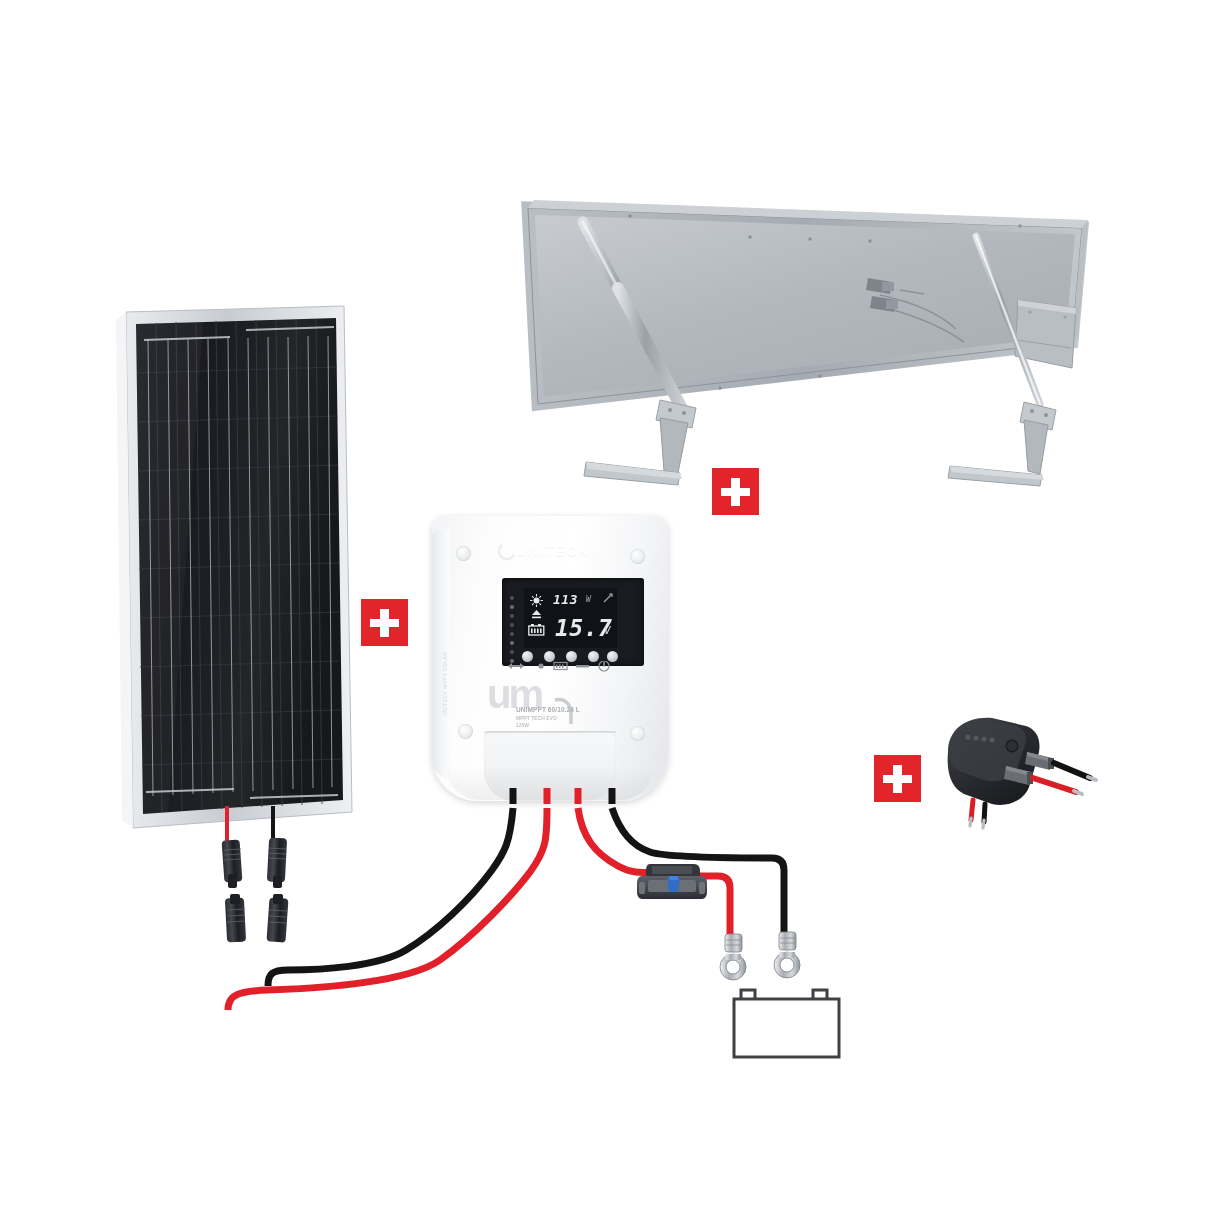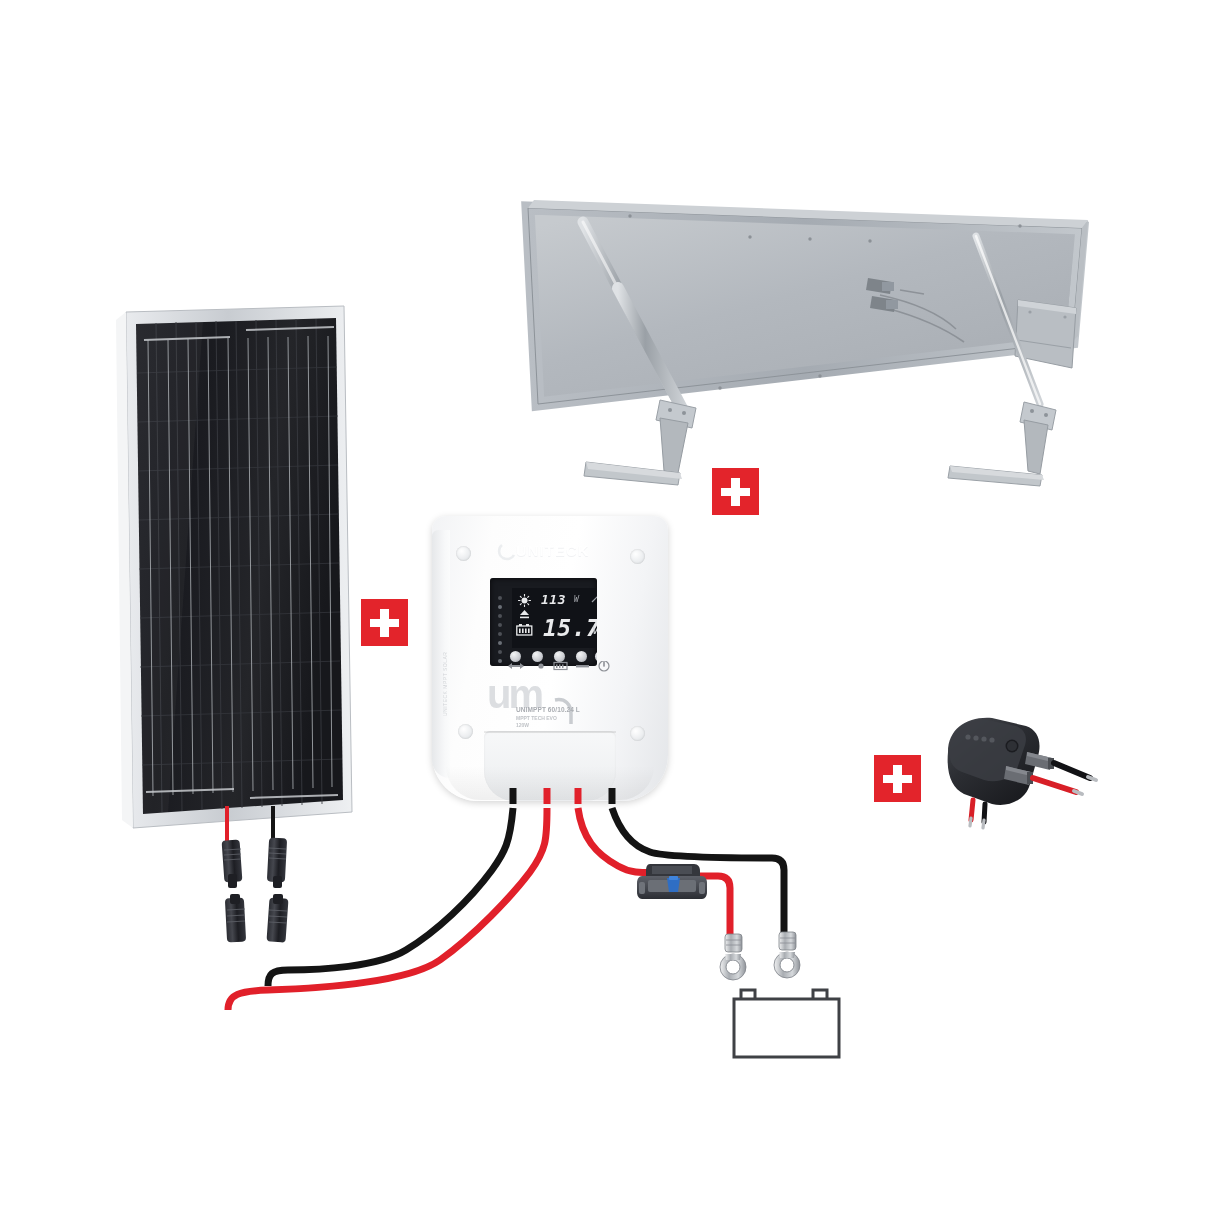--- a/index.html
+++ b/index.html
@@ -481,21 +481,21 @@
     <div class="cc-screw" style="left:198px; top:210px;"></div>
 
     <div class="abs" style="left:64px; top:26px; width:122px; height:20px;">
       <svg viewBox="0 0 122 20" style="width:122px;height:20px;">
         <path d="M6,3 C2,6 2,13 7,16 C11,18 16,17 18,13" fill="none" stroke="#eceef0" stroke-width="2.6"></path>
         <text x="20" y="15" font-family="Liberation Sans, sans-serif" font-size="14.5" font-weight="bold" letter-spacing="1.3" fill="#f0f1f3">UNITECK</text>
         <text x="20" y="14.2" font-family="Liberation Sans, sans-serif" font-size="14.5" font-weight="bold" letter-spacing="1.3" fill="#ffffff">UNITECK</text>
       </svg>
     </div>
 
-    <div class="cc-screen" style="left:58px; top:62px; width:107px; height:88px;">
+    <div class="cc-screen" style="left:70px; top:62px; width:142px; height:88px;">
 
       <div class="led-col" style="left:8px; top:18px;">
         <i></i>
         <i style="background:#6b6f76;"></i>
         <i></i>
         <i></i>
         <i></i>
         <i style="background:#6b6f76;"></i>
         <i></i>
         <i style="background:#6b6f76;"></i>

